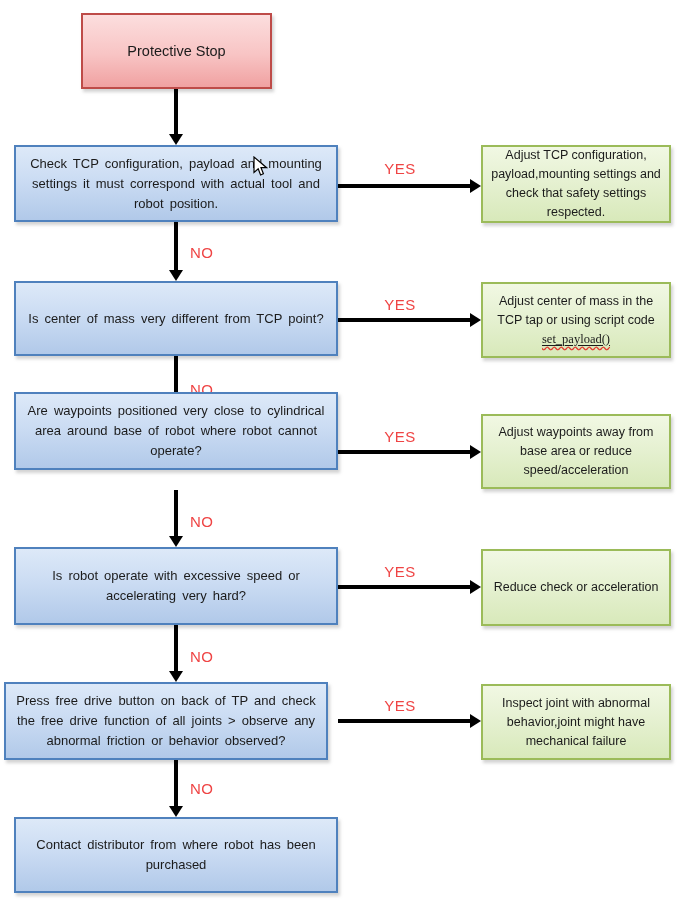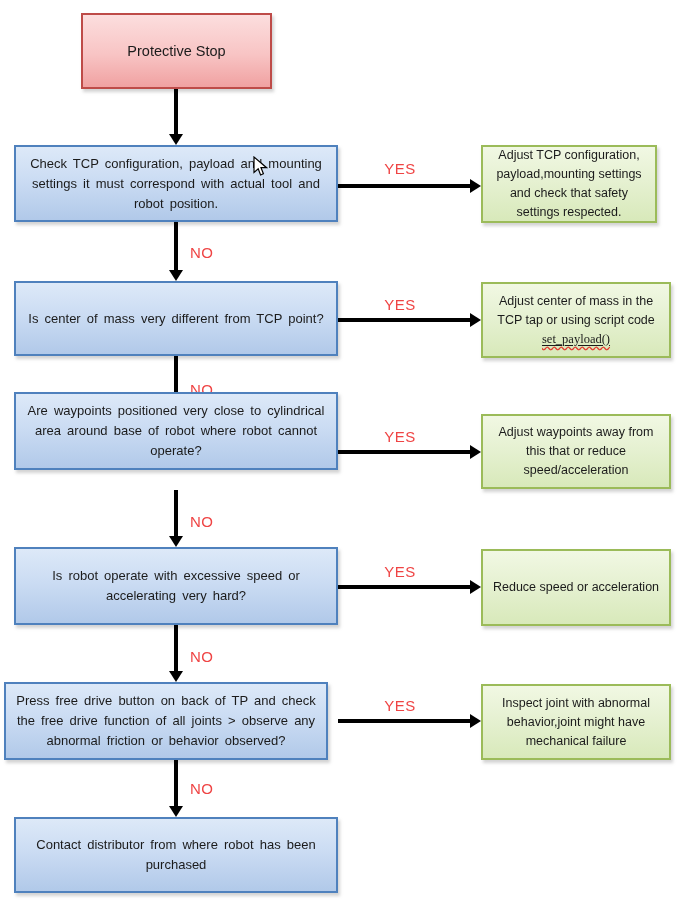--- a/index.html
+++ b/index.html
@@ -79,21 +79,21 @@
   </div>
 
   <div class="box blue" style="left:14px;top:145px;width:324px;height:77px">
     <span>Check TCP configuration, payload and mounting settings it must correspond with actual tool and robot position.</span>
   </div>
   <div>
     <div class="hline" style="left:338px;top:184px;width:132px"></div>
     <div class="head-right" style="left:470px;top:179px"></div>
   </div>
   <div class="lbl yes-lbl" style="left:370px;top:160px">YES</div>
-  <div class="box green" style="left:481px;top:145px;width:176px;height:78px">
+  <div class="box green" style="left:481px;top:145px;width:190px;height:78px">
     <span>Adjust TCP configuration, payload,mounting settings and check that safety settings respected.</span>
   </div>
   <div>
     <div class="vline" style="left:174px;top:222px;height:48px"></div>
     <div class="head-down" style="left:169px;top:270px"></div>
   </div>
   <div class="lbl" style="left:190px;top:244px">NO</div>
 
   <div class="box blue" style="left:14px;top:281px;width:324px;height:75px">
     <span>Is center of mass very different from TCP point?</span>
@@ -117,38 +117,38 @@
 
   <div class="box blue" style="left:14px;top:392px;width:324px;height:78px">
     <span>Are waypoints positioned very close to cylindrical area around base of robot where robot cannot operate?</span>
   </div>
   <div>
     <div class="hline" style="left:338px;top:450px;width:132px"></div>
     <div class="head-right" style="left:470px;top:445px"></div>
   </div>
   <div class="lbl yes-lbl" style="left:370px;top:428px">YES</div>
   <div class="box green" style="left:481px;top:414px;width:190px;height:75px">
-    <span>Adjust waypoints away from this that or reduce speed/acceleration</span>
+    <span>Adjust waypoints away from base area or reduce speed/acceleration</span>
   </div>
   <div>
     <div class="vline" style="left:174px;top:490px;height:46px"></div>
     <div class="head-down" style="left:169px;top:536px"></div>
   </div>
   <div class="lbl" style="left:190px;top:513px">NO</div>
 
   <div class="box blue" style="left:14px;top:547px;width:324px;height:78px">
     <span>Is robot operate with excessive speed or accelerating very hard?</span>
   </div>
   <div>
     <div class="hline" style="left:338px;top:585px;width:132px"></div>
     <div class="head-right" style="left:470px;top:580px"></div>
   </div>
   <div class="lbl yes-lbl" style="left:370px;top:563px">YES</div>
   <div class="box green" style="left:481px;top:549px;width:190px;height:77px">
-    <span>Reduce speed or acceleration</span>
+    <span>Reduce check or acceleration</span>
   </div>
   <div>
     <div class="vline" style="left:174px;top:625px;height:46px"></div>
     <div class="head-down" style="left:169px;top:671px"></div>
   </div>
   <div class="lbl" style="left:190px;top:648px">NO</div>
 
   <div class="box blue" style="left:4px;top:682px;width:324px;height:78px">
     <span>Press free drive button on back of TP and check the free drive function of all joints &gt; observe any abnormal friction or behavior observed?</span>
   </div>

